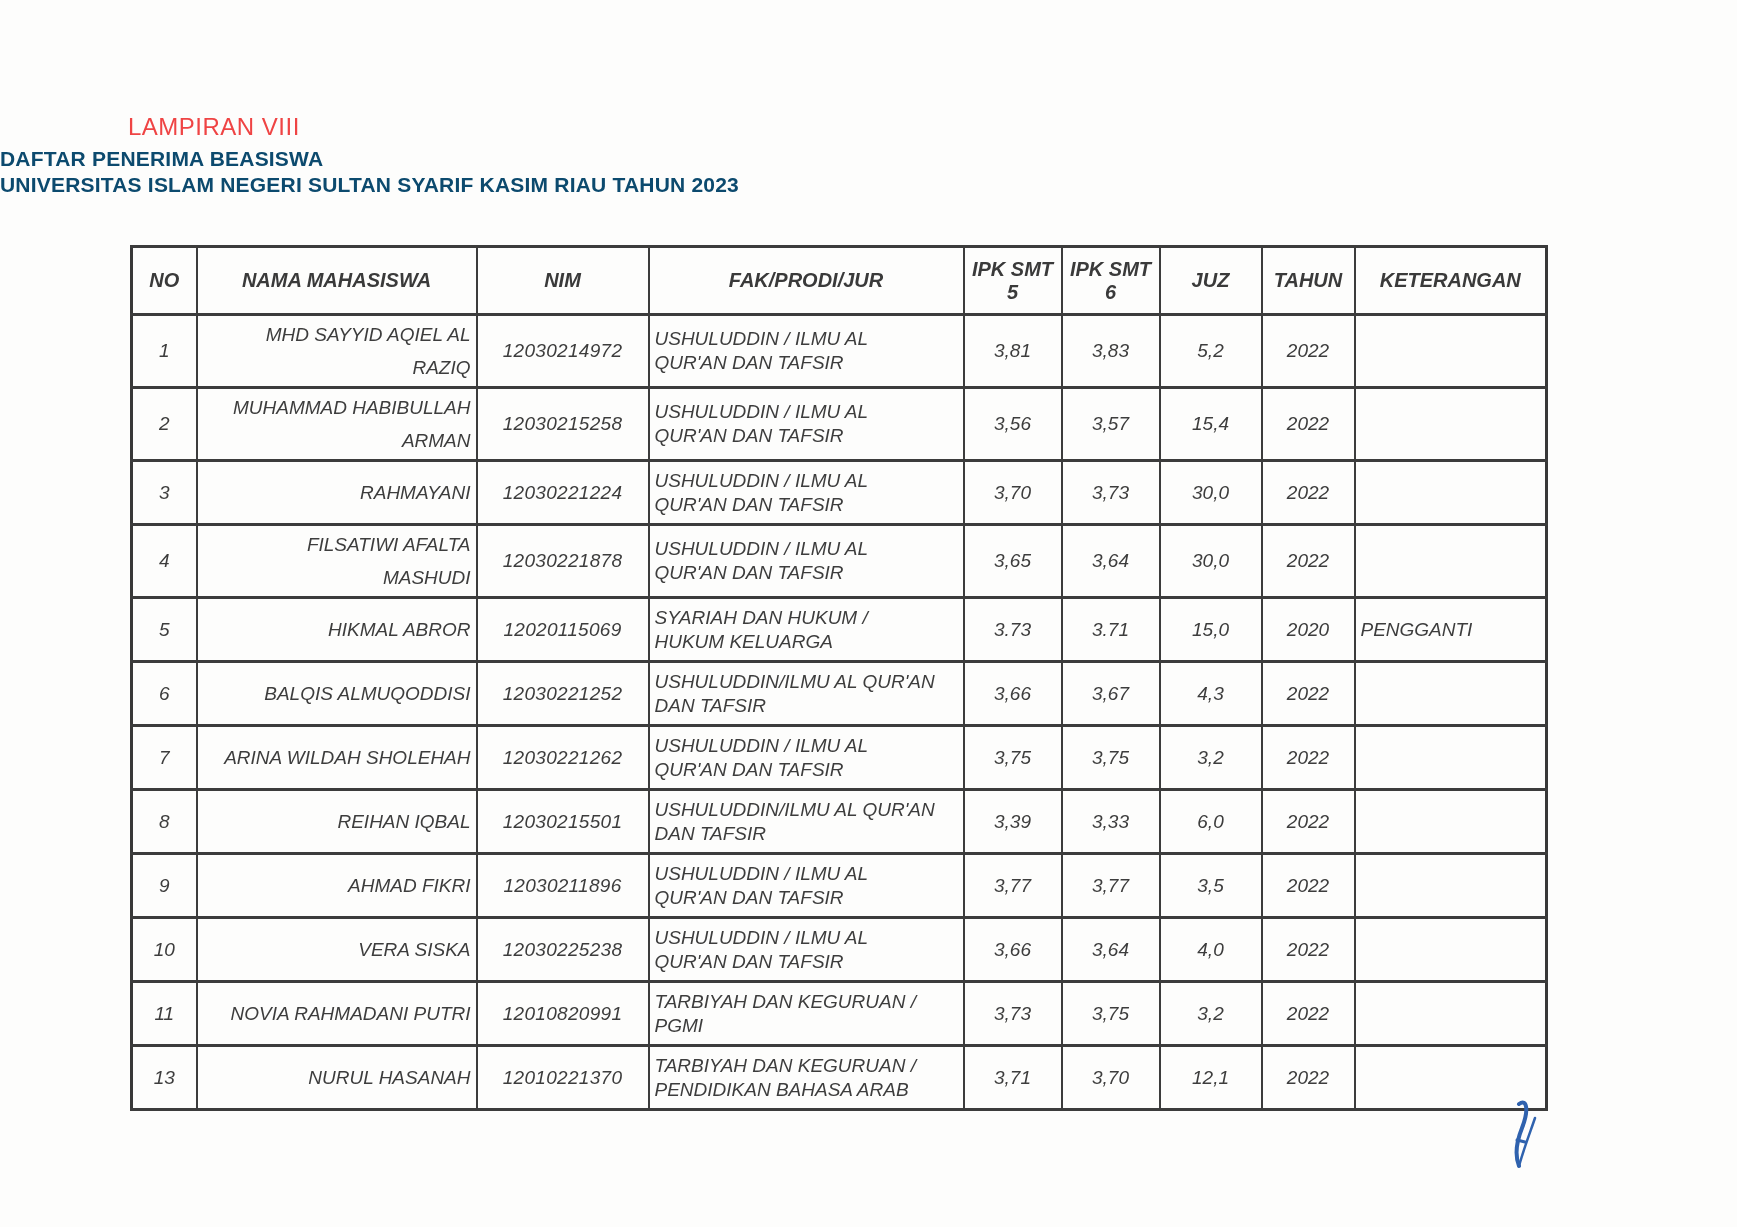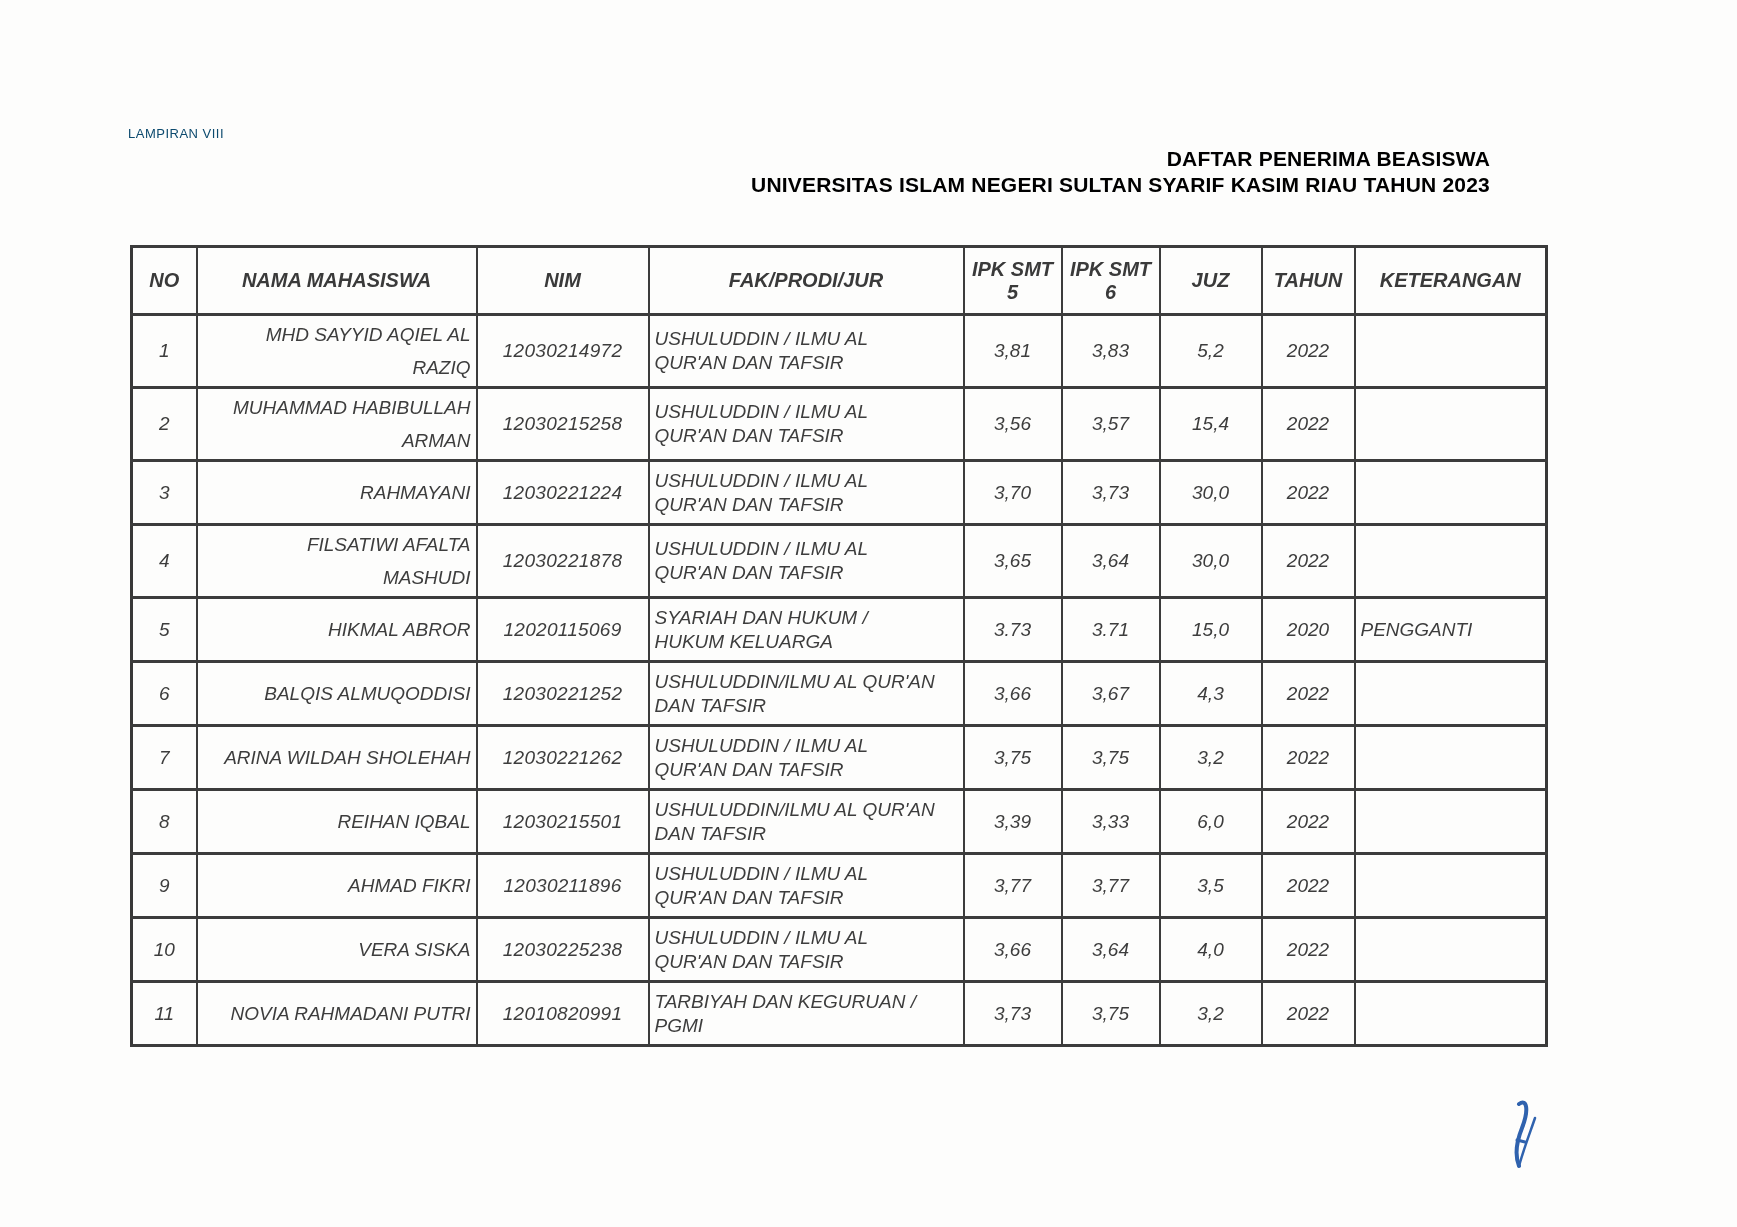--- a/index.html
+++ b/index.html
@@ -5,27 +5,27 @@
   html,body{margin:0;padding:0;}
   body{
     width:1737px;height:1227px;position:relative;overflow:hidden;
     background:#fdfdfc;
     font-family:"Liberation Sans","DejaVu Sans",sans-serif;
     color:#3d3d3d;
     -webkit-font-smoothing:antialiased;
   }
   .page{position:absolute;inset:0;}
   .lampiran{
-    position:absolute;left:128px;top:126px;
-    font-size:13px;letter-spacing:0.5px;color:#0c4a6e;
+    position:absolute;left:128px;top:113px;
+    font-size:24px;letter-spacing:0.5px;color:#ef4444;
   }
   .title-block{
     position:absolute;left:0;top:146px;width:1490px;
-    text-align:right;font-weight:bold;font-size:21px;line-height:26px;
-    color:#000000;letter-spacing:0.2px;
+    text-align:left;font-weight:bold;font-size:21px;line-height:26px;
+    color:#0c4a6e;letter-spacing:0.2px;
   }
   table.recipients{
     position:absolute;left:130px;top:245px;width:1415px;
     border-collapse:collapse;table-layout:fixed;
     font-size:19px;color:#3d3d3d;font-style:italic;
   }
   table.recipients th,
   table.recipients td{
     border:2px solid #3c3c3c;
     border-top-width:3px;border-bottom-width:3px;
@@ -212,20 +212,32 @@
           <td class="c-nama">NOVIA RAHMADANI PUTRI</td>
           <td class="c-nim">12010820991</td>
           <td class="c-prodi">TARBIYAH DAN KEGURUAN /
 PGMI</td>
           <td class="c-ipk5">3,73</td>
           <td class="c-ipk6">3,75</td>
           <td class="c-juz">3,2</td>
           <td class="c-tahun">2022</td>
           <td class="c-ket"></td>
         </tr>
+        <tr>
+          <td class="c-no">13</td>
+          <td class="c-nama">NURUL HASANAH</td>
+          <td class="c-nim">12010221370</td>
+          <td class="c-prodi">TARBIYAH DAN KEGURUAN /
+PENDIDIKAN BAHASA ARAB</td>
+          <td class="c-ipk5">3,71</td>
+          <td class="c-ipk6">3,70</td>
+          <td class="c-juz">12,1</td>
+          <td class="c-tahun">2022</td>
+          <td class="c-ket"></td>
+        </tr>
       </tbody>
   </table>
 
   <svg class="paraph" viewBox="0 0 48 80">
     <path d="M19 8 C27 2 29 14 22 32 C16 47 15 60 19 70" fill="none" stroke="#2f62ae" stroke-width="4" stroke-linecap="round"></path>
     <path d="M35 22 C31 34 24 52 19 70" fill="none" stroke="#2f62ae" stroke-width="2.5" stroke-linecap="round"></path>
     <path d="M17 44 L25 46" fill="none" stroke="#2f62ae" stroke-width="3" stroke-linecap="round"></path>
   </svg>
 
 </div>

